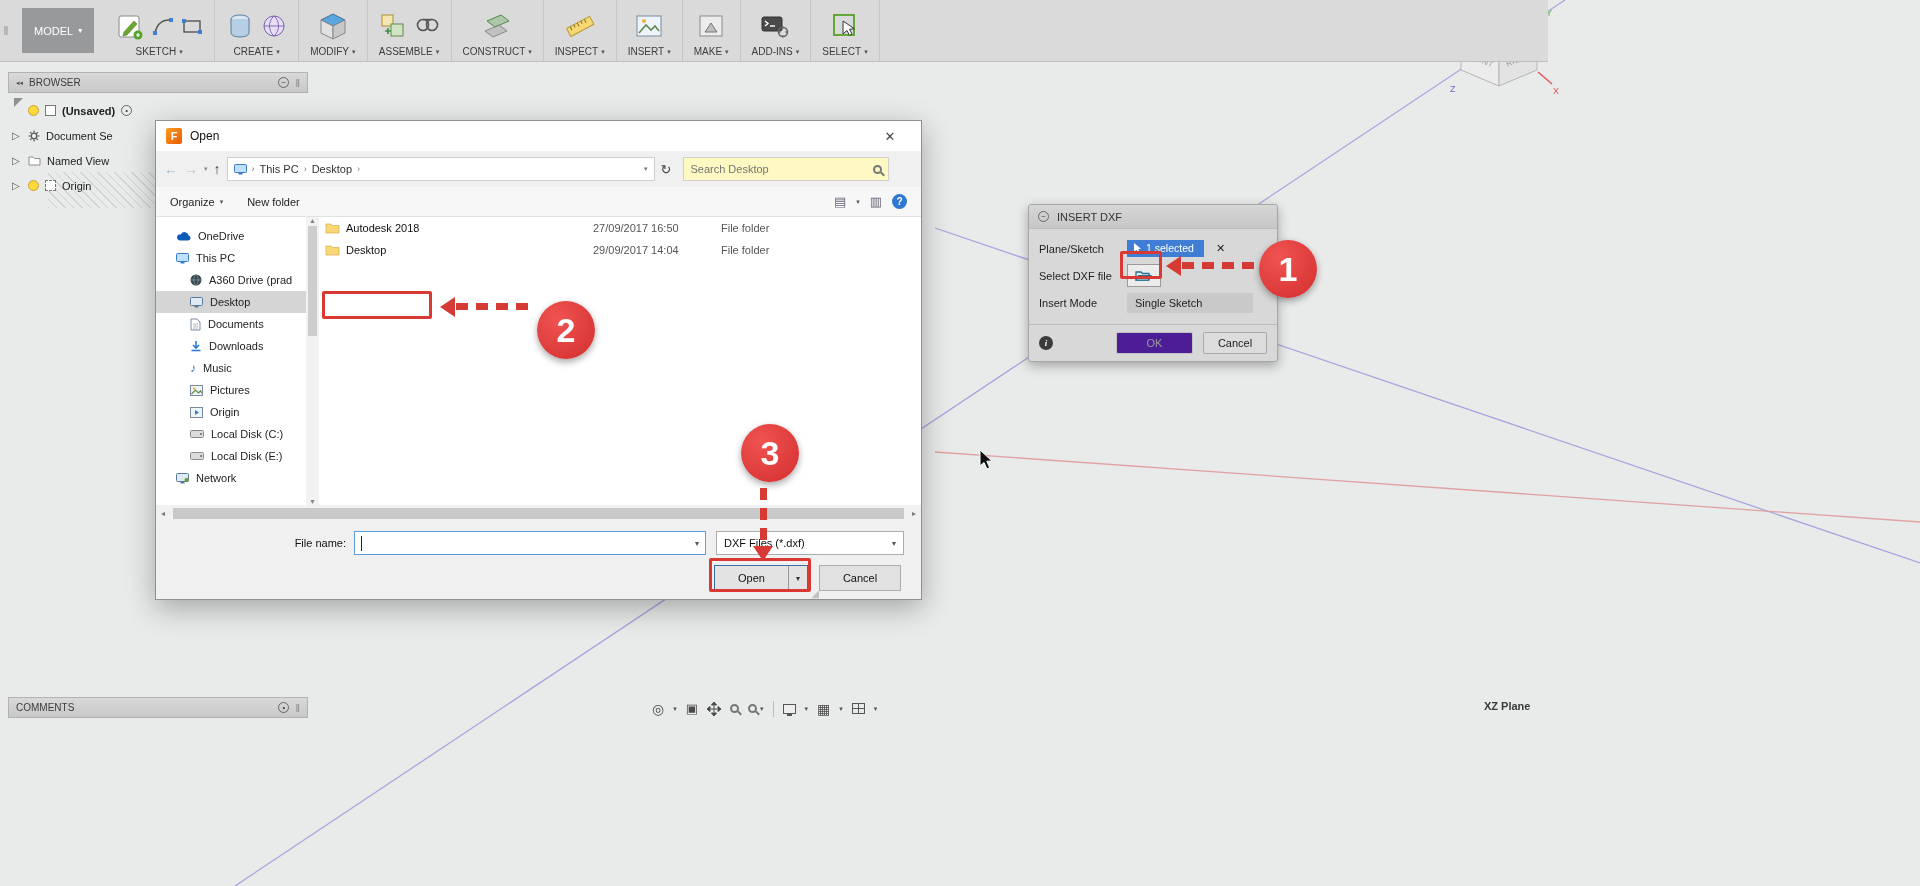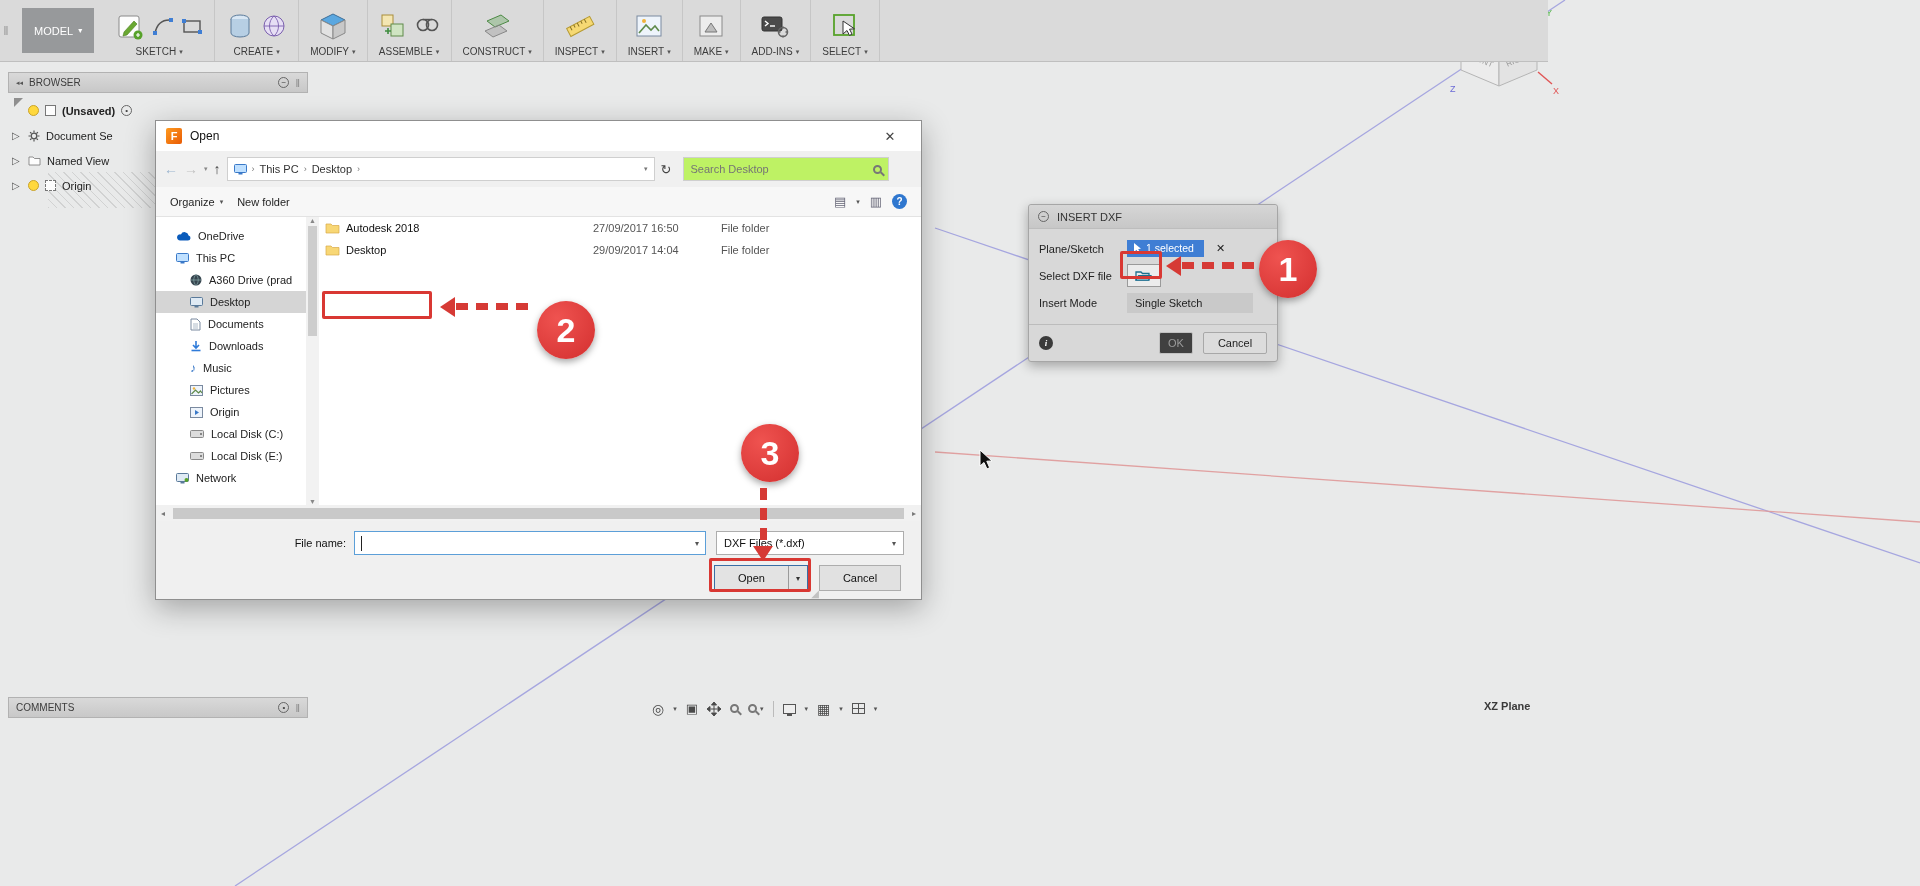--- a/index.html
+++ b/index.html
@@ -43,25 +43,25 @@
   .dlg-title{height:30px;background:#fff;display:flex;align-items:center;gap:8px;padding:0 10px;}
   .flogo{width:16px;height:16px;border-radius:2px;background:linear-gradient(135deg,#ff9a1f,#e85b05);
     color:#fff;font-weight:bold;font-size:11px;display:flex;align-items:center;justify-content:center;}
   .dlg-title-text{font-size:12px;color:#111;}
   .dlg-close{margin-left:auto;width:42px;text-align:center;font-size:13px;color:#444;}
   .dlg-nav{height:36px;display:flex;align-items:center;padding:0 8px;gap:6px;}
   .navgl{font-size:14px;}
   .breadcrumb{display:flex;align-items:center;gap:5px;height:24px;width:428px;background:#fff;
     border:1px solid #cfcfcf;padding:0 6px;font-size:11px;color:#333;}
   .chev{color:#777;font-size:9px;}
-  .searchbox{display:flex;align-items:center;height:24px;width:206px;background:#bef264;border:1px solid #cfcfcf;padding:0 6px;margin-left:6px;}
+  .searchbox{display:flex;align-items:center;height:24px;width:206px;background:#fef9c3;border:1px solid #cfcfcf;padding:0 6px;margin-left:6px;}
   .searchbox input{border:none;outline:none;flex:1;font-size:11px;color:#555;font-family:inherit;background:transparent;}
   .icon-mag{width:9px;height:9px;border:2px solid #777;border-radius:50%;position:relative;display:inline-block;flex:none;}
   .icon-mag::after{content:"";position:absolute;width:5px;height:2px;background:#777;transform:rotate(45deg);right:-5px;bottom:-3px;}
-  .dlg-toolbar{height:30px;display:flex;align-items:center;gap:14px;padding:0 14px;background:#f7f7f7;
+  .dlg-toolbar{height:30px;display:flex;align-items:center;gap:24px;padding:0 14px;background:#f7f7f7;
     border-bottom:1px solid #e3e3e3;font-size:11px;color:#1f1f1f;}
   .dlg-toolbar .rticons{margin-left:auto;display:flex;align-items:center;gap:10px;color:#557;}
   .help-ic{width:15px;height:15px;border-radius:50%;background:#2f77cf;color:#fff;font-size:10px;font-weight:bold;
     display:flex;align-items:center;justify-content:center;}
   .dlg-body{position:absolute;left:0;top:96px;width:765px;height:288px;background:#fff;display:flex;}
   .fs-sidebar{width:150px;padding-top:8px;}
   .fs-item{height:22px;display:flex;align-items:center;gap:7px;padding-left:20px;color:#222;white-space:nowrap;overflow:hidden;}
   .fs-item.child{padding-left:34px;}
   .fs-item.selected{background:#d5d5d5;}
   .fs-item svg,.fs-item .gl{flex:none;}
@@ -104,21 +104,21 @@
   .p-row{display:flex;align-items:center;height:27px;}
   .p-label{width:88px;color:#222;flex:none;}
   .chip{display:flex;align-items:center;gap:4px;background:#3f7ed4;color:#fff;font-size:10.5px;padding:2px 10px 3px 6px;}
   .p-close{margin-left:12px;color:#222;font-size:11px;}
   .folder-btn{width:34px;height:23px;background:#ececec;border:1px solid #9a9a9a;display:flex;align-items:center;justify-content:center;}
   .mode-field{background:#c9c9c9;width:126px;padding:4px 8px;color:#222;}
   .p-footer{border-top:1px solid #bcbcbc;margin-top:4px;padding:7px 10px;display:flex;align-items:center;}
   .info-ic{width:14px;height:14px;border-radius:50%;background:#3b3b3b;color:#fff;font-size:9px;font-style:italic;font-weight:bold;
     display:flex;align-items:center;justify-content:center;font-family:"Liberation Serif",serif;}
   .p-btn{height:22px;display:flex;align-items:center;justify-content:center;border-radius:2px;font-size:11px;}
-  .p-ok{margin-left:auto;width:34px;background:#404040;border:1px solid #c2c2c2;color:#9b9b9b;}
+  .p-ok{margin-left:auto;width:77px;background:#4c1d95;border:1px solid #c2c2c2;color:#9b9b9b;}
   .p-cancel{margin-left:10px;width:64px;background:#dcdcdc;border:1px solid #a8a8a8;color:#222;}
   
   .anno-circle{position:absolute;width:58px;height:58px;border-radius:50%;
     background:radial-gradient(circle at 35% 30%,#ef5350,#d32f2f);color:#fff;font-size:34px;font-weight:bold;
     display:flex;align-items:center;justify-content:center;box-shadow:0 3px 7px rgba(0,0,0,.35);z-index:50;}
   .anno-box{position:absolute;border:3px solid #d93833;border-radius:2px;z-index:45;}
   .dash-h{position:absolute;height:7px;background:repeating-linear-gradient(90deg,#d63a35 0 12px,transparent 12px 20px);z-index:50;}
   .dash-v{position:absolute;width:7px;background:repeating-linear-gradient(180deg,#d63a35 0 12px,transparent 12px 20px);z-index:50;}
   .head-left{position:absolute;width:0;height:0;border-top:10px solid transparent;border-bottom:10px solid transparent;
     border-right:15px solid #d63a35;z-index:50;}

